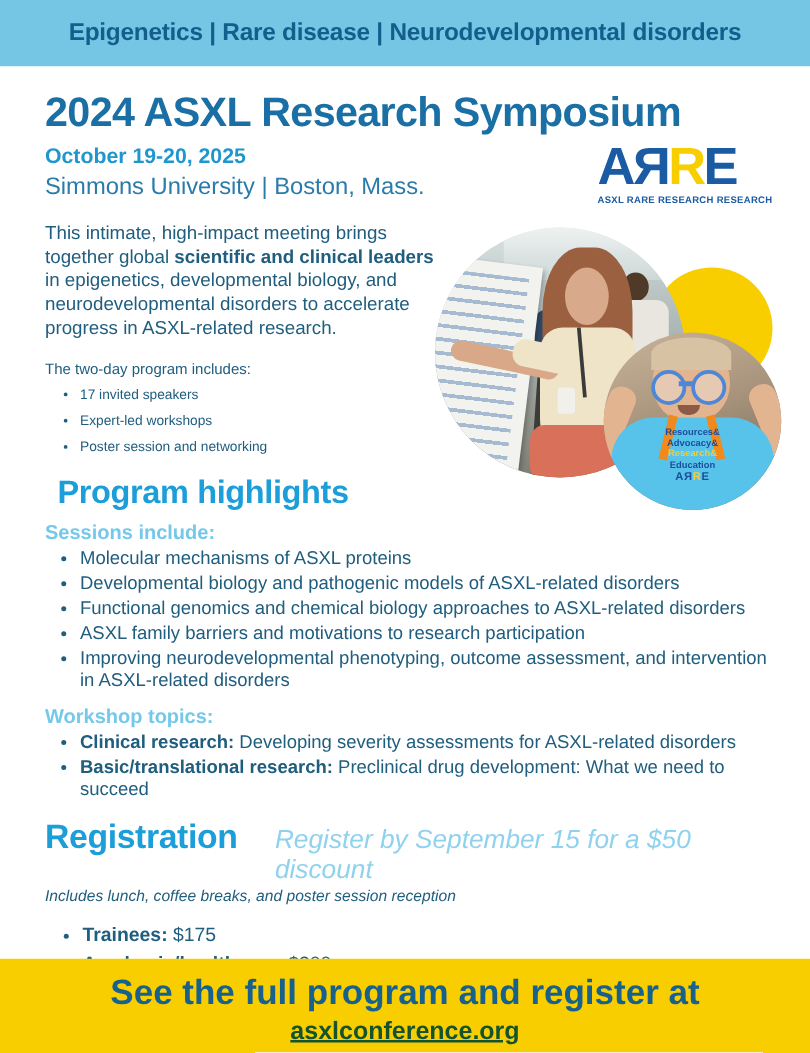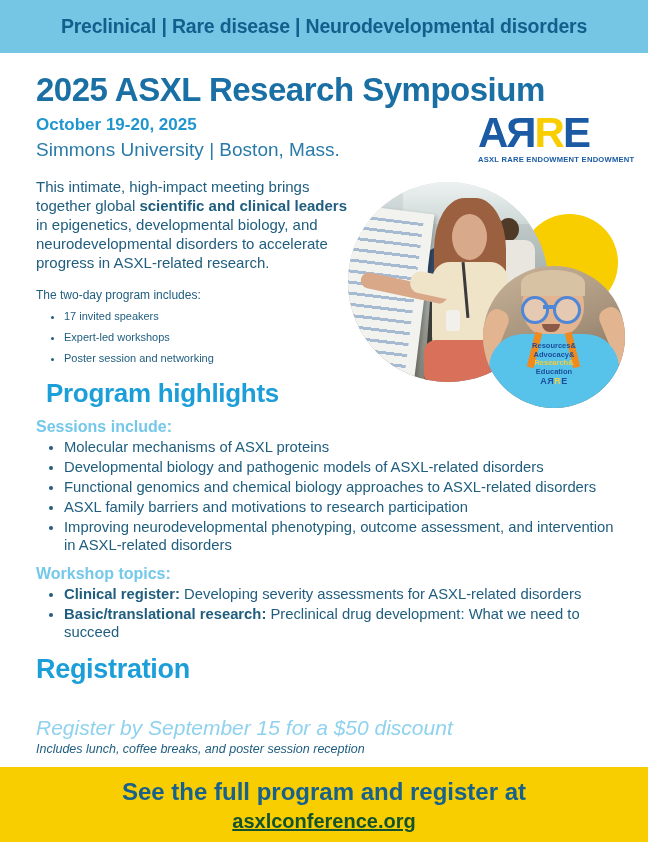--- a/index.html
+++ b/index.html
@@ -73,50 +73,50 @@
   .highlights{padding:0 30px 0 36px;margin-top:8px;}
   .highlight-title{margin:10px;font-size:26px;line-height:30px;font-weight:bold;color:#1C9ED9;letter-spacing:-0.3px;}
   .sub-label{margin-top:6px;font-size:16px;font-weight:bold;color:#74C8EA;}
   .sessions,.workshops{font-size:14.8px;line-height:18px;}
   .sessions li{margin-bottom:2px;}
   .workshops li{margin-bottom:2px;}
   .workshops b{font-weight:bold;}
   .sub-label.ws{margin-top:11px;}
   
   .registration{padding:0 30px 0 36px;margin-top:13px;}
-  .reg-row{display:flex;align-items:baseline;gap:31px;flex-direction:column;}
+  .reg-row{display:flex;align-items:baseline;gap:14px;}
   .reg-title{margin:0;font-size:27px;font-weight:bold;color:#1C9ED9;letter-spacing:-0.3px;}
-  .reg-sub{font-style:italic;font-size:21px;color:#8FD2EE;}
+  .reg-sub{font-style:italic;font-size:21px;color:#8FD2EE;margin-left:16px;}
   .reg-note{margin-top:2px;font-style:italic;font-size:12.5px;}
   .prices{margin-top:14px;font-size:15.5px;line-height:21px;padding-left:30px;}
   .prices li{margin-bottom:2px;}
   .prices b{font-weight:bold;}
   
   .footer{position:absolute;left:0;bottom:0;width:100%;height:75px;background:#F8CE00;text-align:center;box-sizing:border-box;padding-top:11px;}
-  .footer-line1{font-size:24px;font-weight:bold;color:#17618C;}
+  .footer-line1{font-size:28px;font-weight:bold;color:#17618C;}
   .footer-link{display:inline-block;margin-top:4px;font-size:20px;font-weight:bold;color:#14532d;text-decoration:underline;cursor:pointer;}
 </style>
 </head>
 <body>
 
 <div class="page">
 
   <header class="top-banner">
-    <span>Preclinical | Rare disease | Neurodevelopmental disorders</span>
+    <span>Epigenetics | Rare disease | Neurodevelopmental disorders</span>
   </header>
 
   <section class="header-block">
-    <h1>2025 ASXL Research Symposium</h1>
+    <h1>2024 ASXL Research Symposium</h1>
     <div class="date">October 19-20, 2025</div>
     <div class="venue">Simmons University | Boston, Mass.</div>
   </section>
 
   <div class="logo">
     <div class="logo-letters"><span>A</span><span>Я</span><span class="yellow">R</span><span>E</span></div>
-    <div class="logo-tagline">ASXL RARE ENDOWMENT ENDOWMENT</div>
+    <div class="logo-tagline">ASXL RARE RESEARCH RESEARCH</div>
   </div>
 
   <section class="intro-col">
     <p class="intro"><span>This intimate, high-impact meeting brings together global </span><b>scientific and clinical leaders</b><span> in epigenetics, developmental biology, and neurodevelopmental disorders to accelerate progress in ASXL-related research.</span></p>
     <p class="program-heading">The two-day program includes:</p>
     <ul class="bullets">
         <li>17 invited speakers</li>
         <li>Expert-led workshops</li>
         <li>Poster session and networking</li>
       </ul>
@@ -170,21 +170,21 @@
     <div class="sub-label">Sessions include:</div>
     <ul class="sessions">
         <li>Molecular mechanisms of ASXL proteins</li>
         <li>Developmental biology and pathogenic models of ASXL-related disorders</li>
         <li>Functional genomics and chemical biology approaches to ASXL-related disorders</li>
         <li>ASXL family barriers and motivations to research participation</li>
         <li>Improving neurodevelopmental phenotyping, outcome assessment, and intervention in ASXL-related disorders</li>
       </ul>
     <div class="sub-label ws">Workshop topics:</div>
     <ul class="workshops">
-        <li><b>Clinical register:</b> Developing severity assessments for ASXL-related disorders</li>
+        <li><b>Clinical research:</b> Developing severity assessments for ASXL-related disorders</li>
         <li><b>Basic/translational research:</b> Preclinical drug development: What we need to succeed</li>
       </ul>
   </section>
 
   <section class="registration">
     <div class="reg-row">
       <h2 class="reg-title">Registration</h2>
       <span class="reg-sub">Register by September 15 for a $50 discount</span>
     </div>
     <div class="reg-note">Includes lunch, coffee breaks, and poster session reception</div>

